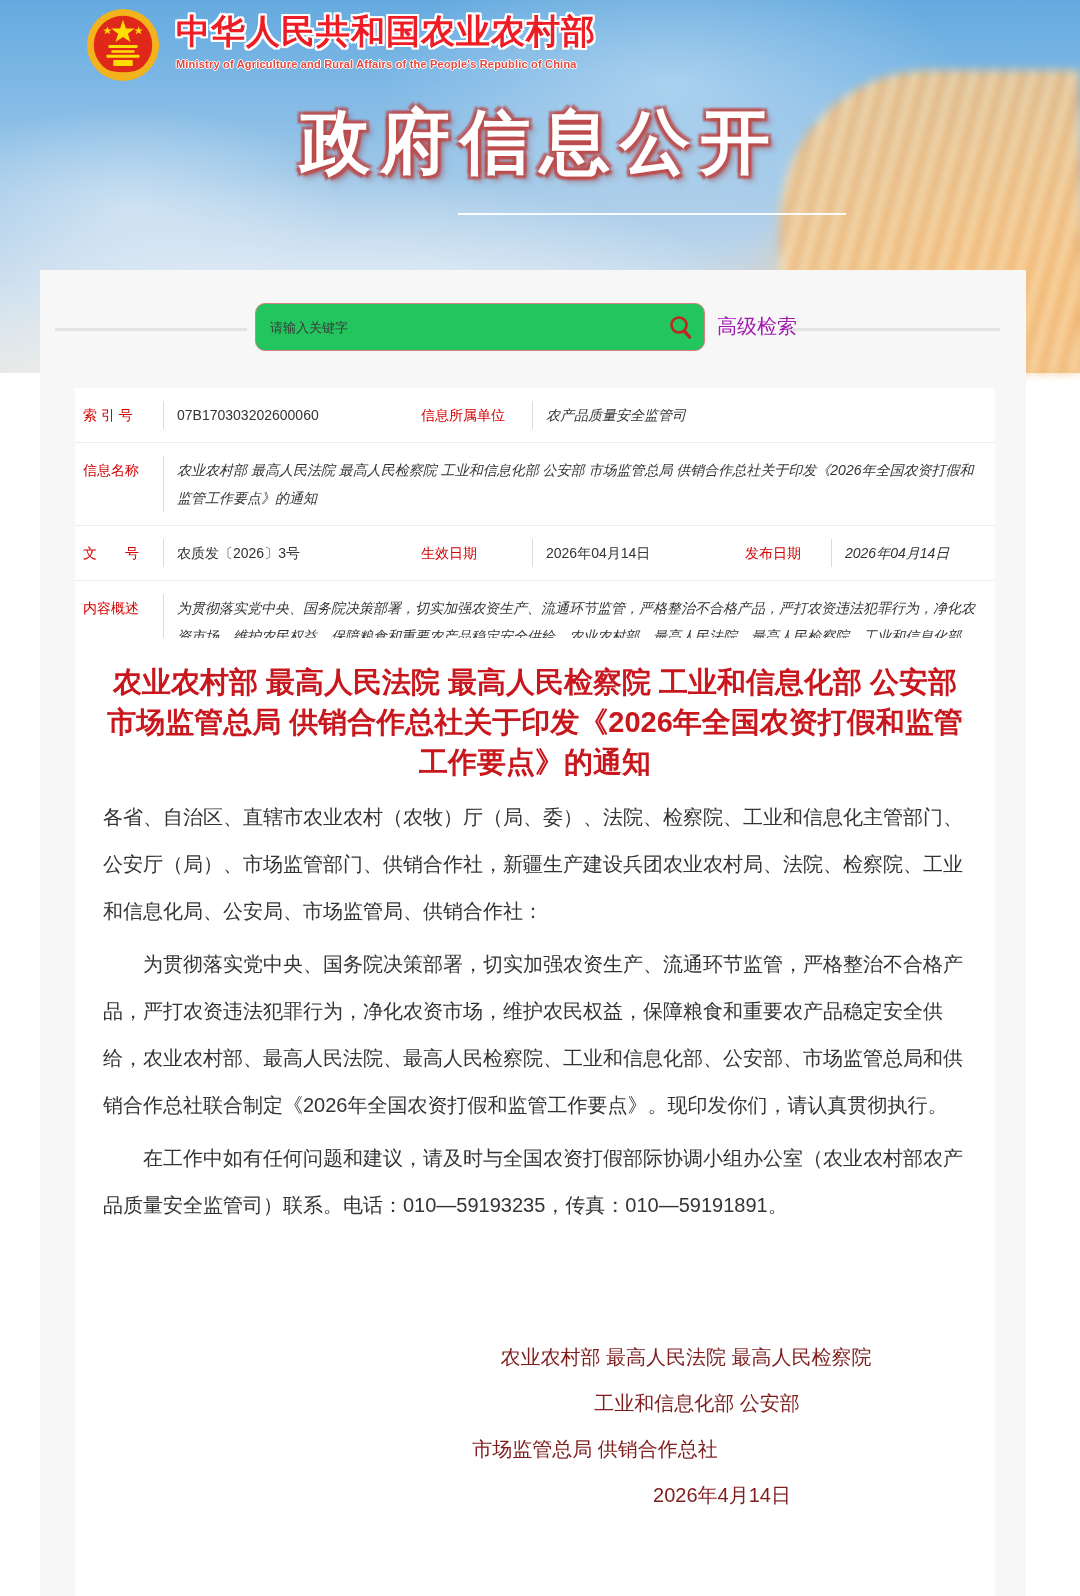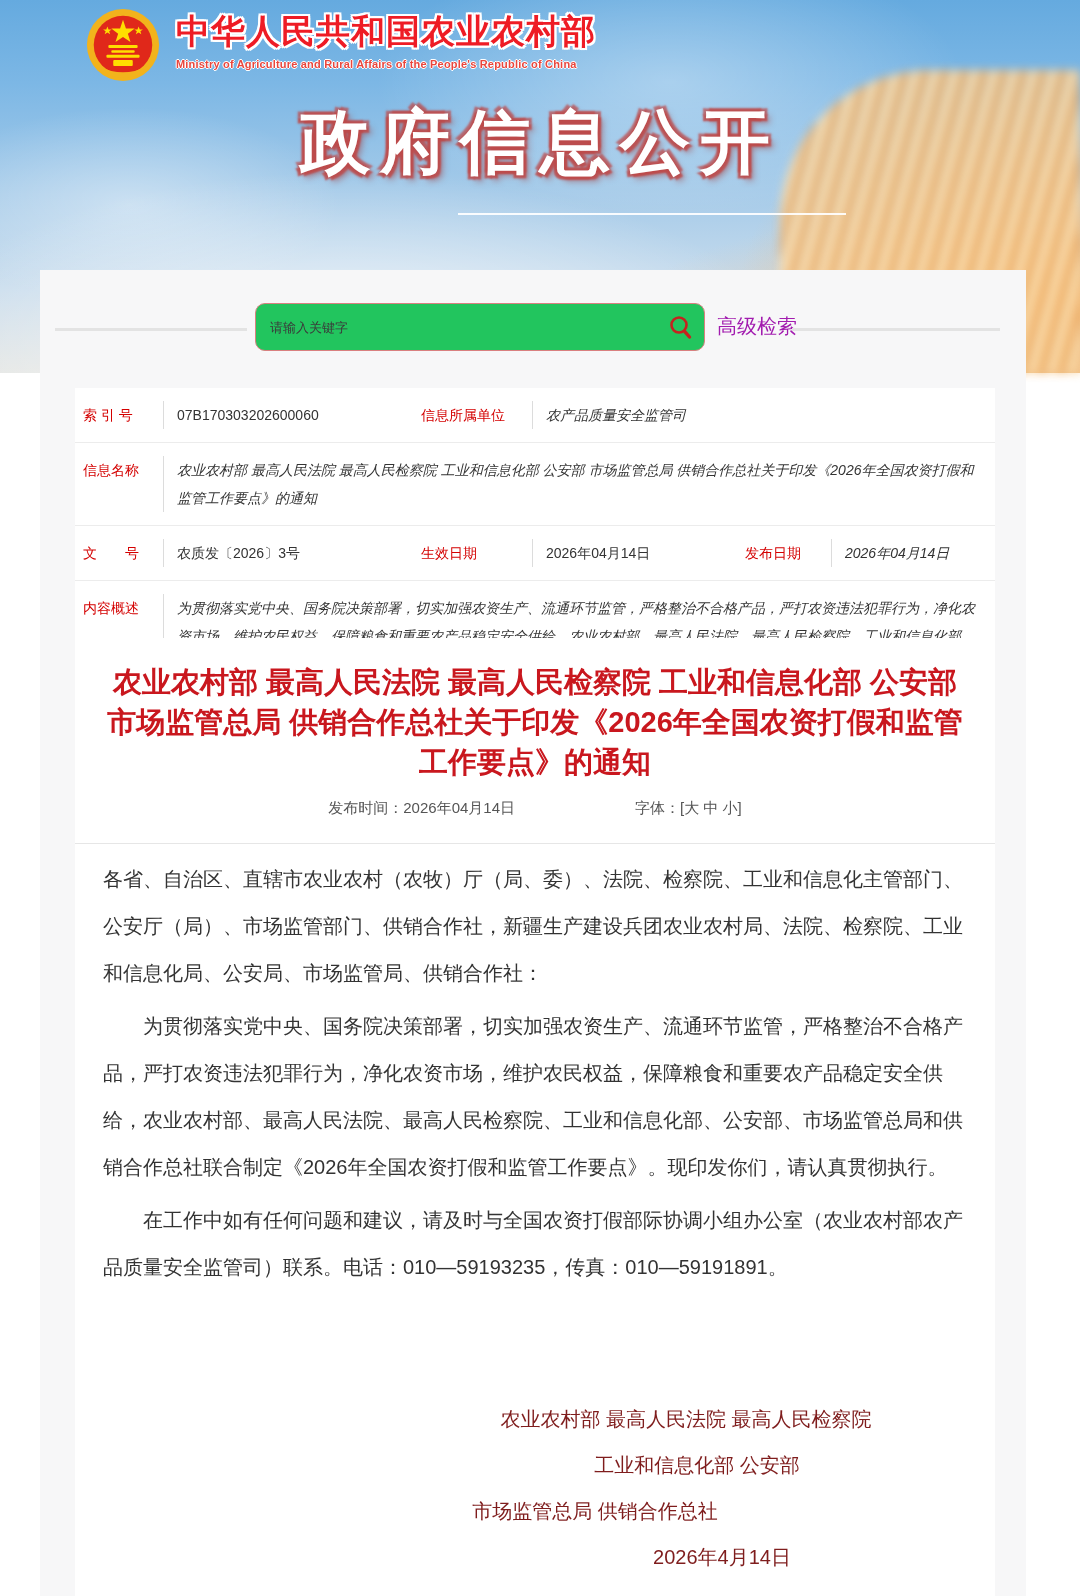--- a/index.html
+++ b/index.html
@@ -184,24 +184,20 @@
       </div>
       <div class="m-row">
         <div class="m-label">内容概述</div>
         <div class="m-sep"></div>
         <div class="m-value grow">为贯彻落实党中央、国务院决策部署，切实加强农资生产、流通环节监管，严格整治不合格产品，严打农资违法犯罪行为，净化农资市场，维护农民权益，保障粮食和重要农产品稳定安全供给，农业农村部、最高人民法院、最高人民检察院、工业和信息化部、公安部、市场监管总局和供销合作总社联合制定《2026年全国农资打假和监管工作要点》。现印发你们，请认真贯彻执行。</div>
       </div>
     </div>
 
     <div class="doc">
       <div class="doc-title">农业农村部 最高人民法院 最高人民检察院 工业和信息化部 公安部 市场监管总局 供销合作总社关于印发《2026年全国农资打假和监管工作要点》的通知</div>
-      <div class="doc-meta">
-        <div><span>发布时间：</span><span>2026年04月14日</span></div>
-        <div><span>字体：</span><span class="font-opts">[大 中 小]</span></div>
-      </div>
       <div class="doc-body">
         <p>各省、自治区、直辖市农业农村（农牧）厅（局、委）、法院、检察院、工业和信息化主管部门、公安厅（局）、市场监管部门、供销合作社，新疆生产建设兵团农业农村局、法院、检察院、工业和信息化局、公安局、市场监管局、供销合作社：</p>
         <p class="indent">为贯彻落实党中央、国务院决策部署，切实加强农资生产、流通环节监管，严格整治不合格产品，严打农资违法犯罪行为，净化农资市场，维护农民权益，保障粮食和重要农产品稳定安全供给，农业农村部、最高人民法院、最高人民检察院、工业和信息化部、公安部、市场监管总局和供销合作总社联合制定《2026年全国农资打假和监管工作要点》。现印发你们，请认真贯彻执行。</p>
         <p class="indent">在工作中如有任何问题和建议，请及时与全国农资打假部际协调小组办公室（农业农村部农产品质量安全监管司）联系。电话：010—59193235，传真：010—59191891。</p>
         <div class="sig">
           <div class="s1">农业农村部 最高人民法院 最高人民检察院</div>
           <div class="s2">工业和信息化部 公安部</div>
           <div class="s3">市场监管总局 供销合作总社</div>
           <div class="s4">2026年4月14日</div>
         </div>

